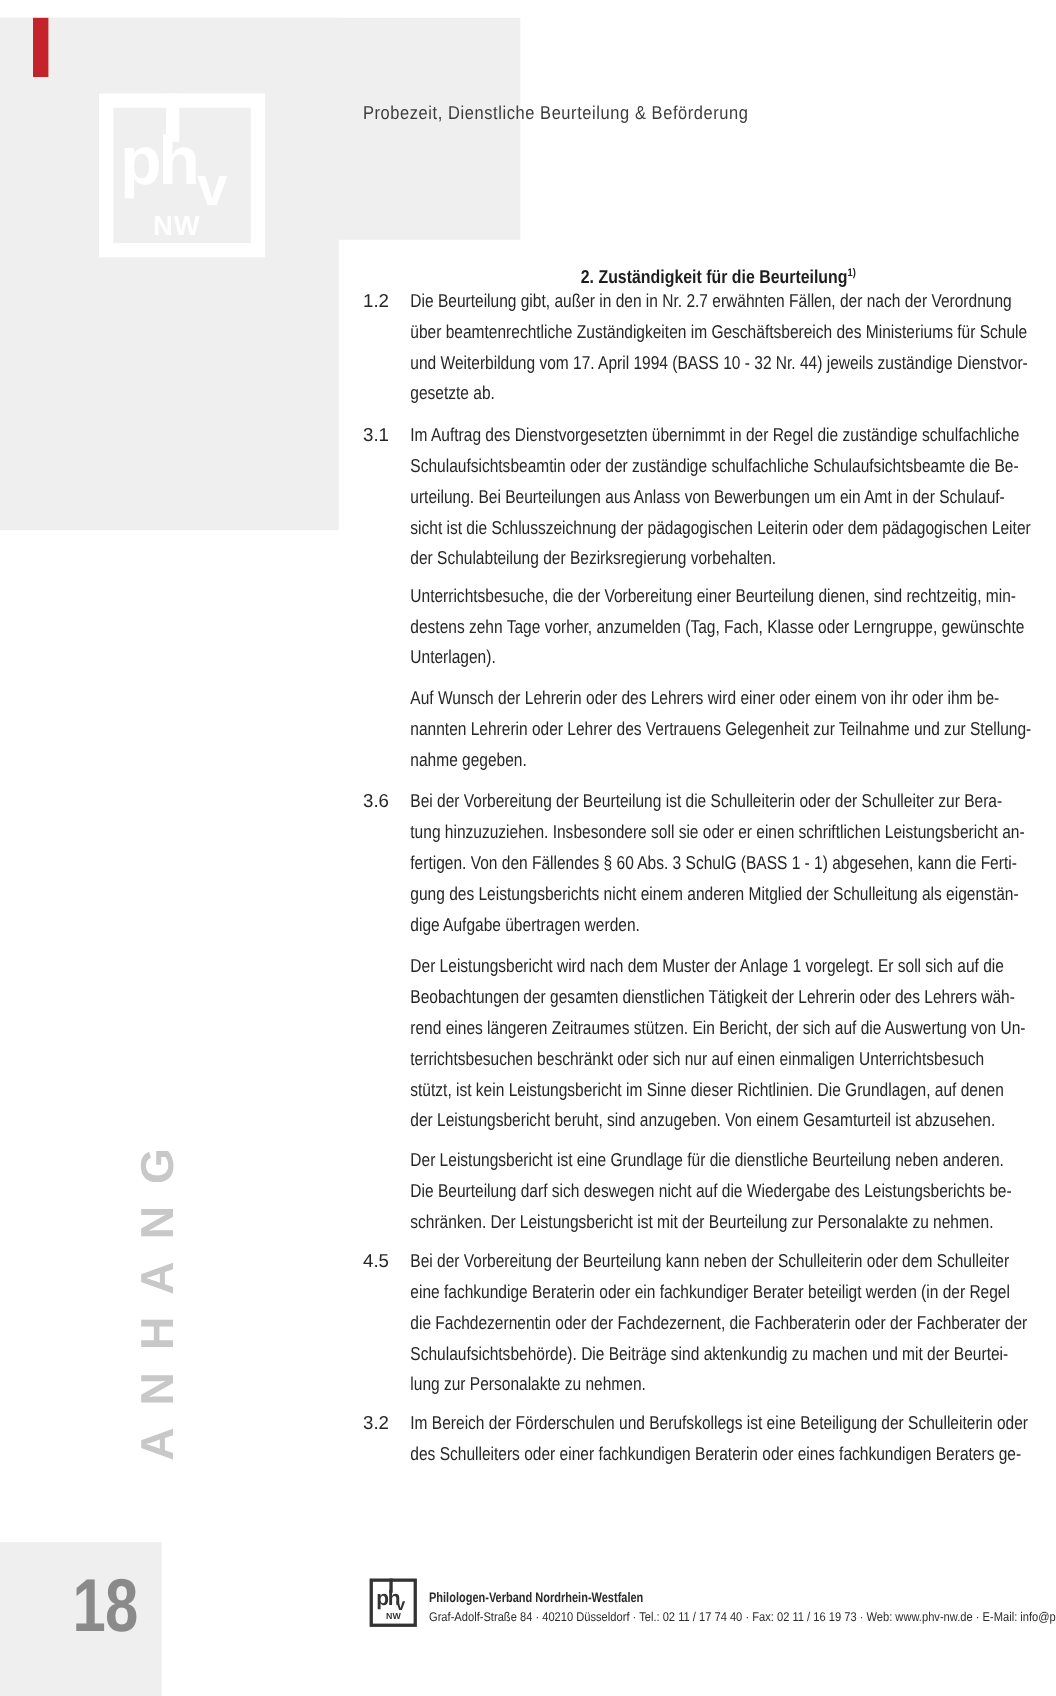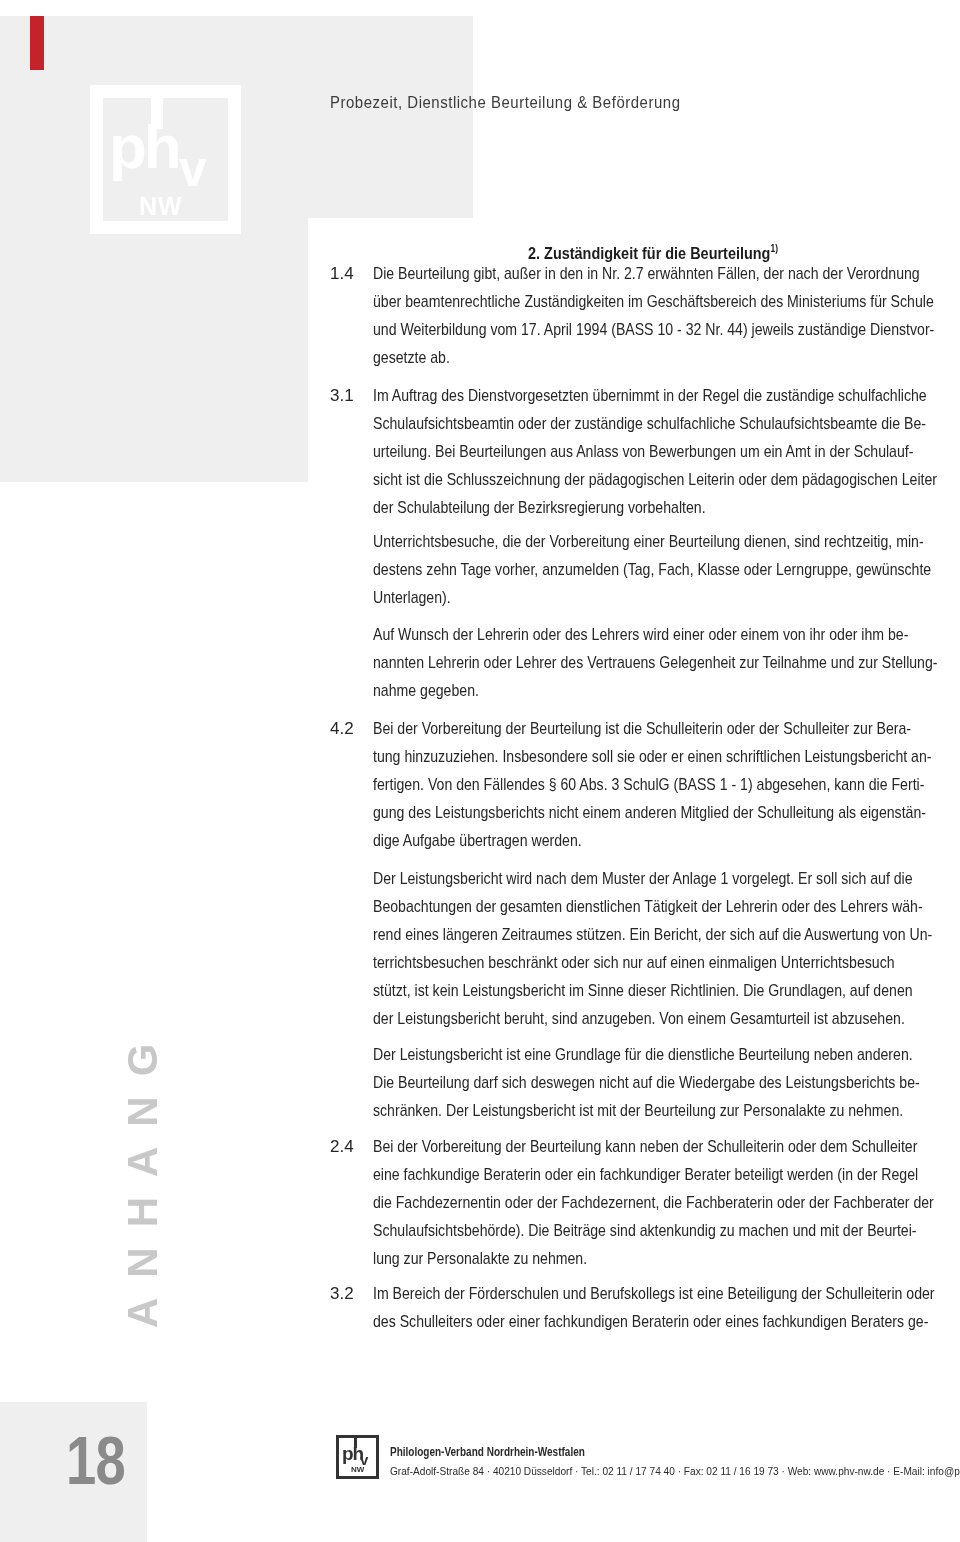--- a/index.html
+++ b/index.html
@@ -71,21 +71,21 @@
     <span class="l-ph">ph</span>
     <span class="l-v">v</span>
     <span class="l-nw">NW</span>
   </div>
 
   <div class="header-title">Probezeit, Dienstliche Beurteilung &amp; Beförderung</div>
 
   <div class="heading"><span>2. Zuständigkeit für die Beurteilung</span><sup>1)</sup></div>
 
   <div class="block" style="top:244px">
-    <span class="num">1.4</span>
+    <span class="num">1.2</span>
     <div class="lines">
         <div class="tl">Die Beurteilung gibt, außer in den in Nr. 2.7 erwähnten Fällen, der nach der Verordnung</div>
         <div class="tl">über beamtenrechtliche Zuständigkeiten im Geschäftsbereich des Ministeriums für Schule</div>
         <div class="tl">und Weiterbildung vom 17. April 1994 (BASS 10 - 32 Nr. 44) jeweils zuständige Dienstvor-</div>
         <div class="tl">gesetzte ab.</div>
       </div>
   </div>
   <div class="block" style="top:366px">
     <span class="num">3.1</span>
     <div class="lines">
@@ -106,21 +106,21 @@
   </div>
   <div class="block" style="top:605px">
     <span class="num"></span>
     <div class="lines">
         <div class="tl">Auf Wunsch der Lehrerin oder des Lehrers wird einer oder einem von ihr oder ihm be-</div>
         <div class="tl">nannten Lehrerin oder Lehrer des Vertrauens Gelegenheit zur Teilnahme und zur Stellung-</div>
         <div class="tl">nahme gegeben.</div>
       </div>
   </div>
   <div class="block" style="top:699px">
-    <span class="num">4.2</span>
+    <span class="num">3.6</span>
     <div class="lines">
         <div class="tl">Bei der Vorbereitung der Beurteilung ist die Schulleiterin oder der Schulleiter zur Bera-</div>
         <div class="tl">tung hinzuzuziehen. Insbesondere soll sie oder er einen schriftlichen Leistungsbericht an-</div>
         <div class="tl">fertigen. Von den Fällendes § 60 Abs. 3 SchulG (BASS 1 - 1) abgesehen, kann die Ferti-</div>
         <div class="tl">gung des Leistungsberichts nicht einem anderen Mitglied der Schulleitung als eigenstän-</div>
         <div class="tl">dige Aufgabe übertragen werden.</div>
       </div>
   </div>
   <div class="block" style="top:849px">
     <span class="num"></span>
@@ -135,21 +135,21 @@
   </div>
   <div class="block" style="top:1025px">
     <span class="num"></span>
     <div class="lines">
         <div class="tl">Der Leistungsbericht ist eine Grundlage für die dienstliche Beurteilung neben anderen.</div>
         <div class="tl">Die Beurteilung darf sich deswegen nicht auf die Wiedergabe des Leistungsberichts be-</div>
         <div class="tl">schränken. Der Leistungsbericht ist mit der Beurteilung zur Personalakte zu nehmen.</div>
       </div>
   </div>
   <div class="block" style="top:1117px">
-    <span class="num">2.4</span>
+    <span class="num">4.5</span>
     <div class="lines">
         <div class="tl">Bei der Vorbereitung der Beurteilung kann neben der Schulleiterin oder dem Schulleiter</div>
         <div class="tl">eine fachkundige Beraterin oder ein fachkundiger Berater beteiligt werden (in der Regel</div>
         <div class="tl">die Fachdezernentin oder der Fachdezernent, die Fachberaterin oder der Fachberater der</div>
         <div class="tl">Schulaufsichtsbehörde). Die Beiträge sind aktenkundig zu machen und mit der Beurtei-</div>
         <div class="tl">lung zur Personalakte zu nehmen.</div>
       </div>
   </div>
   <div class="block" style="top:1264px">
     <span class="num">3.2</span>

